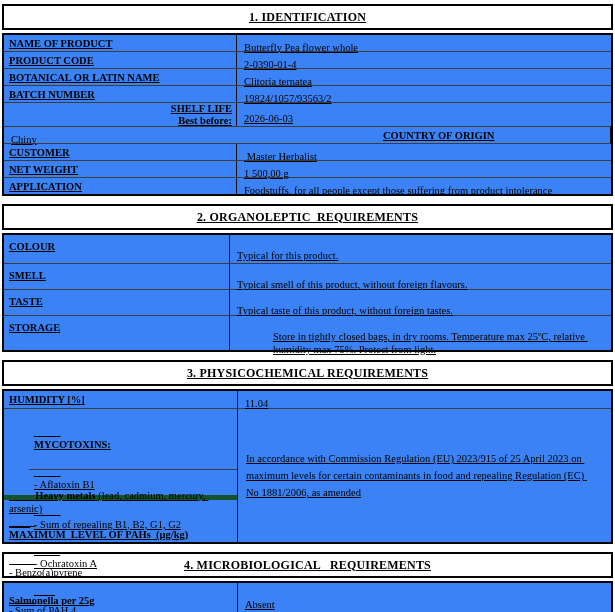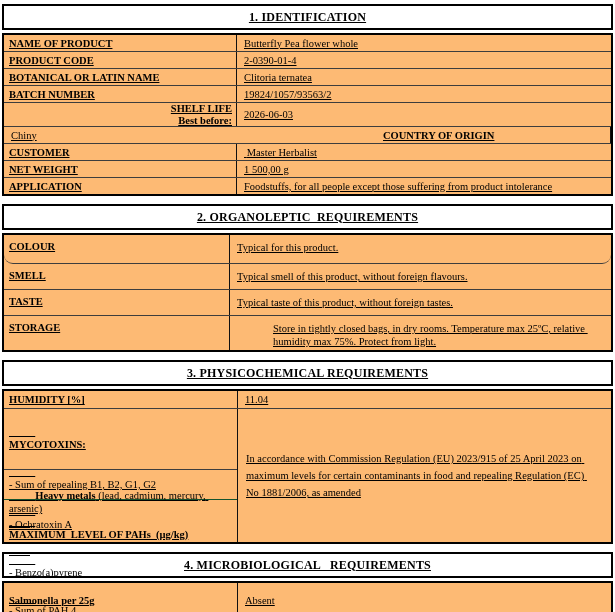--- a/index.html
+++ b/index.html
@@ -18,59 +18,59 @@
     height:26px;
     display:flex; align-items:center; justify-content:center;
     margin-bottom:3px;
     background:#fff;
   }
   .band span {
     font-weight:bold; font-size:12px; white-space:pre-wrap; letter-spacing:.2px;
   }
 
   
-  .tbl { border:2px solid #000; margin-bottom:8px; background:#fdba74; }
+  .tbl { border:2px solid #000; margin-bottom:8px; background:#3b82f6; }
   .row { display:flex; border-bottom:1px solid #3d3d3d; }
   .row.last { border-bottom:none; }
   .cell { white-space:pre-wrap; }
   .label {
     font-weight:bold;
     border-right:1px solid #111;
     padding-left:5px; padding-right:4px;
     display:flex; align-items:center;
     flex:none;
   }
-  .value { flex:1; padding-left:7px; padding-right:10px; display:flex; align-items:center; }
+  .value { flex:1; padding-left:7px; padding-right:10px; display:flex; align-items:center;margin-top:8px; }
 
   
   .t1 .label { width:233px; }
   .t1 .row { height:17px; }
   .t1 .row.shelf { height:24px; }
   .t1 .row.last { height:16px; }
   .t1 .row.shelf .label {
     flex-direction:column; align-items:flex-end; justify-content:center;
     line-height:11.5px;
   }
 
   
   .t2 .label { width:226px; align-items:flex-start; padding-top:6px; }
   .t2 .value { align-items:flex-start; padding-top:6px; line-height:13px; }
-  .t2 .row.h29 { height:29px;border-radius:9px; }
+  .t2 .row.h29 { height:29px; }
   .t2 .row.h26 { height:26px; }
   .t2 .row.h34 { height:34px;gap:36px; }
 
   
   .t3 .label { width:234px; }
   .t3 .row.hum { height:18px; }
   .block { display:flex; height:133px; }
   .block-left { width:234px; border-right:1px solid #111; display:flex; flex-direction:column; flex:none; }
   .bcell { padding:3px 6px 0 5px; line-height:13.2px; white-space:pre-wrap; }
   .bcell .b-title { font-weight:bold; }
-  .bcell.myco { height:61px; border-bottom:1px solid #3d3d3d; }
-  .bcell.heavy { height:30px; border-bottom:1px solid #14532d; padding-top:6px; }
+  .bcell.myco { height:61px; border-bottom:1px solid #3d3d3d;margin-left:25px; }
+  .bcell.heavy { height:30px; border-bottom:5px solid #14532d; padding-top:6px; }
   .bcell.pah { flex:1; line-height:12.8px; }
   .block-right { flex:1; display:flex; align-items:center; }
   .reg-text { padding-left:8px; padding-right:16px; line-height:17px; white-space:pre-wrap; }
 
   
   .t4 { margin-bottom:0; }
   .t4 .label { width:234px; }
   .t4 .row { height:35px; }
 </style>
 </head>
@@ -150,20 +150,21 @@
   </div>
   <div class="tbl t3">
     <div class="row hum">
       <div class="cell label">HUMIDITY [%]</div>
       <div class="cell value">11.04</div>
     </div>
     <div class="block">
       <div class="block-left">
         <div class="bcell myco">
           <div class="b-title">MYCOTOXINS:</div>
+          <div>- Aflatoxin B1</div>
           <div>- Sum of repealing B1, B2, G1, G2</div>
           <div>- Ochratoxin A</div>
         </div>
         <div class="bcell heavy">
           <span class="b-title">Heavy metals</span><span> (lead, cadmium, mercury, arsenic)</span>
         </div>
         <div class="bcell pah">
           <div class="b-title">MAXIMUM  LEVEL OF PAHs  (µg/kg)</div>
           <div>- Benzo(a)pyrene</div>
           <div>- Sum of PAH 4</div>

